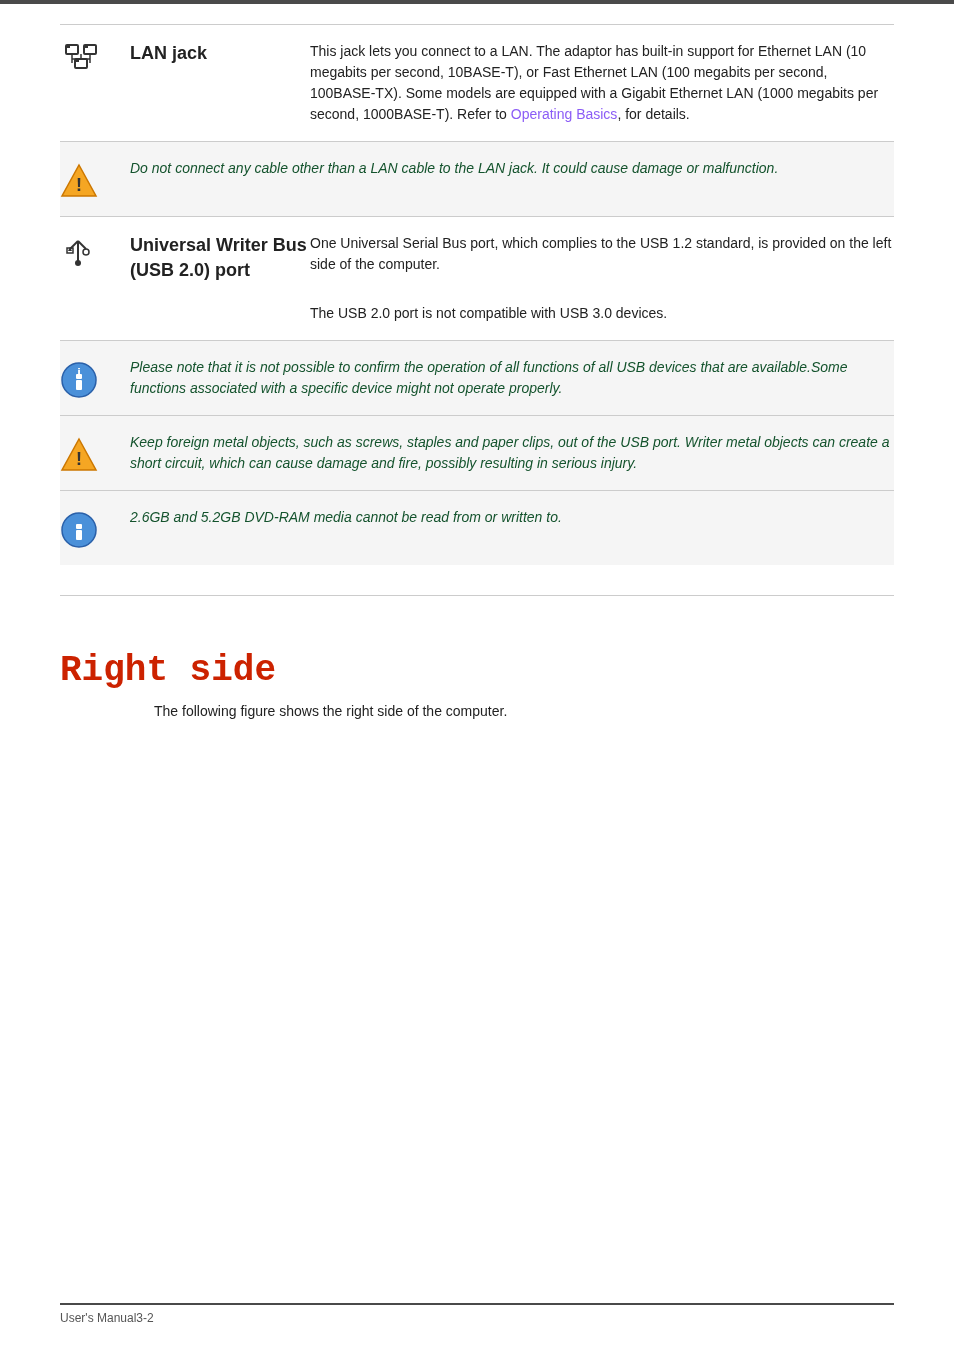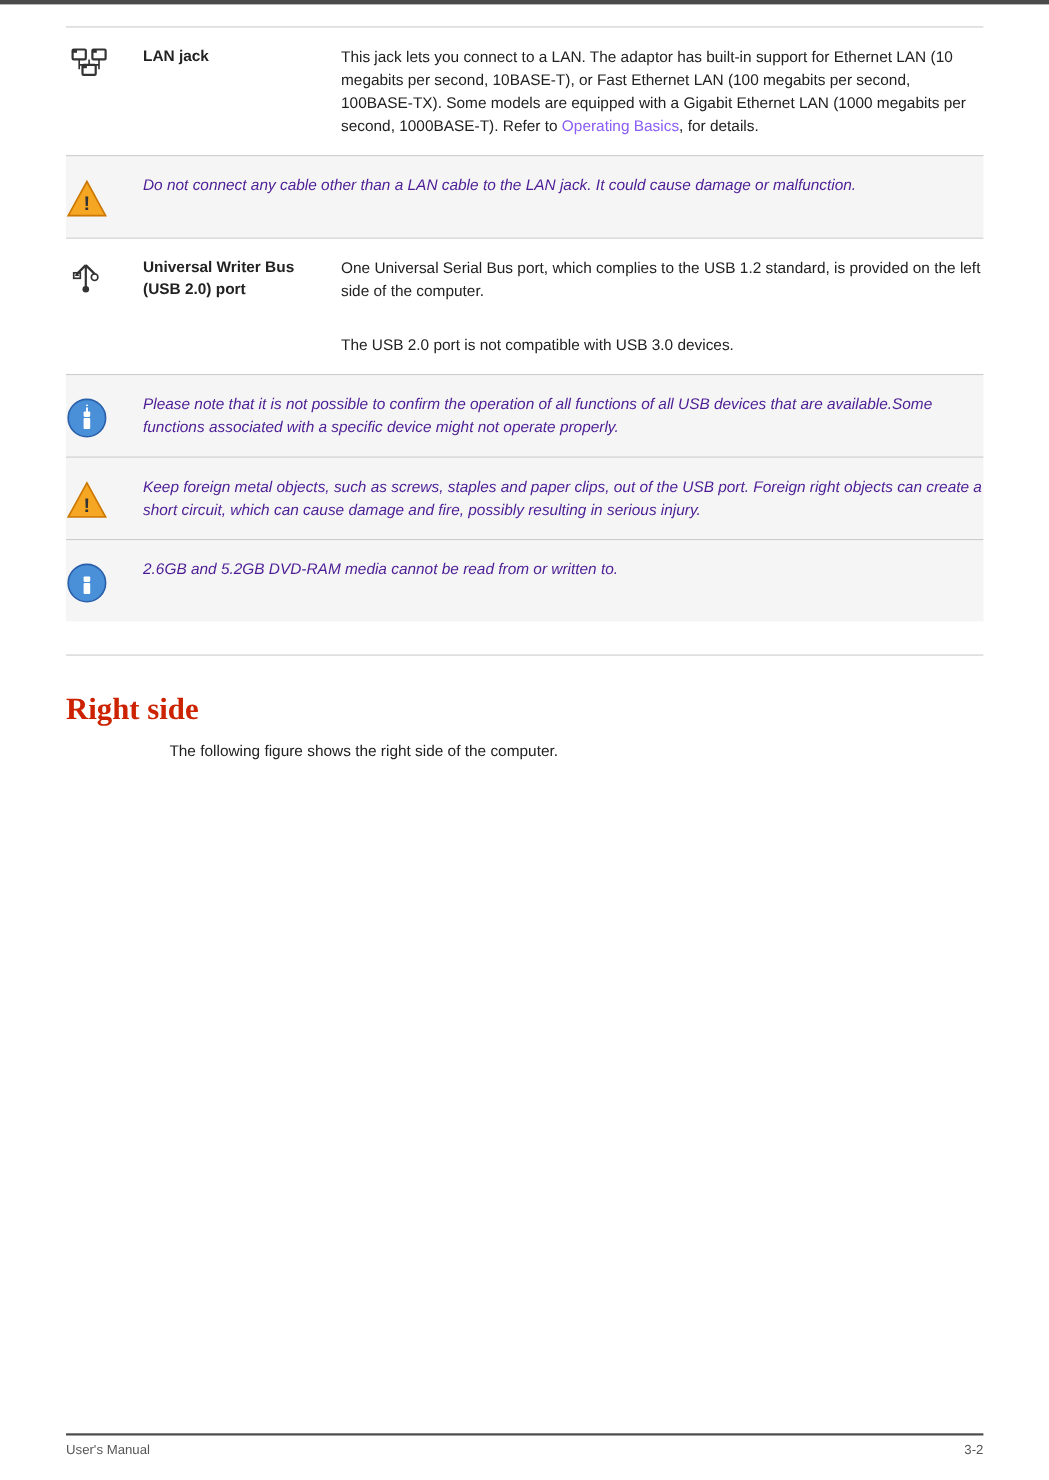--- a/index.html
+++ b/index.html
@@ -36,21 +36,21 @@
       flex-shrink: 0;
       display: flex;
       align-items: flex-start;
       justify-content: flex-start;
       padding-top: 2px;
     }
     .label-cell {
       width: 180px;
       flex-shrink: 0;
       font-weight: bold;
-      font-size: 14px;
+      font-size: 18px;
       line-height: 1.4;
     }
     .desc-cell {
       flex: 1;
       font-size: 14px;
       line-height: 1.5;
       color: #222;
     }
     .desc-cell p + p {
       margin-top: 28px;
@@ -63,48 +63,47 @@
       padding: 16px 0;
     }
     .note-row .icon-cell {
       padding-top: 4px;
     }
     .note-row .note-text {
       flex: 1;
       font-style: italic;
       font-size: 14px;
       line-height: 1.5;
-      color: #4c1d95;
+      color: #14532d;
     }
     .note-row .note-text a, .desc-cell a {
       color: #8b5cf6;
       text-decoration: none;
     }
     
     .section-heading {
       color: #cc2200;
-      font-size: 28px;
+      font-size: 36px;
       font-weight: bold;
-      margin-top: 14px;
+      margin-top: 34px;
       margin-bottom: 10px;
-      font-family: Liberation Serif, serif;
+      font-family: Liberation Mono, monospace;
     }
     .section-intro {
       font-size: 14px;
       line-height: 1.5;
       margin-left: 94px;
       margin-top: 8px;
     }
     .footer {
       position: absolute;
       bottom: 20px;
       left: 60px;
       right: 60px;
       display: flex;
-      justify-content: space-between;
       font-size: 12px;
       color: #555;
       border-top: 2px solid #4a4a4a;
       padding-top: 6px;
       margin-top: 24px;
     }
   </style>
 </head>
 <body>
 
@@ -189,21 +188,21 @@
       <div class="note-text">Please note that it is not possible to confirm the operation of all functions of all USB devices that are available.Some functions associated with a specific device might not operate properly.</div>
     </div>
 
     <div class="note-row">
       <div class="icon-cell">
         <svg width="38" height="38" viewBox="0 0 38 38">
           <polygon points="19,3 36,34 2,34" fill="#f5a623" stroke="#cc7700" stroke-width="1.5"></polygon>
           <text x="19" y="29" text-anchor="middle" font-size="18" font-weight="bold" fill="#333">!</text>
         </svg>
       </div>
-      <div class="note-text">Keep foreign metal objects, such as screws, staples and paper clips, out of the USB port. Foreign right objects can create a short circuit, which can cause damage and fire, possibly resulting in serious injury.</div>
+      <div class="note-text">Keep foreign metal objects, such as screws, staples and paper clips, out of the USB port. Writer metal objects can create a short circuit, which can cause damage and fire, possibly resulting in serious injury.</div>
     </div>
 
 
     <div class="note-row">
       <div class="icon-cell">
         <svg width="38" height="38" viewBox="0 0 38 38">
           <circle cx="19" cy="19" r="17" fill="#4a90d9" stroke="#2a60a9" stroke-width="1.5"></circle>
           <rect x="16" y="19" width="6" height="10" rx="1" fill="white"></rect>
           <rect x="16" y="13" width="6" height="5" rx="1" fill="white"></rect>
         </svg>

